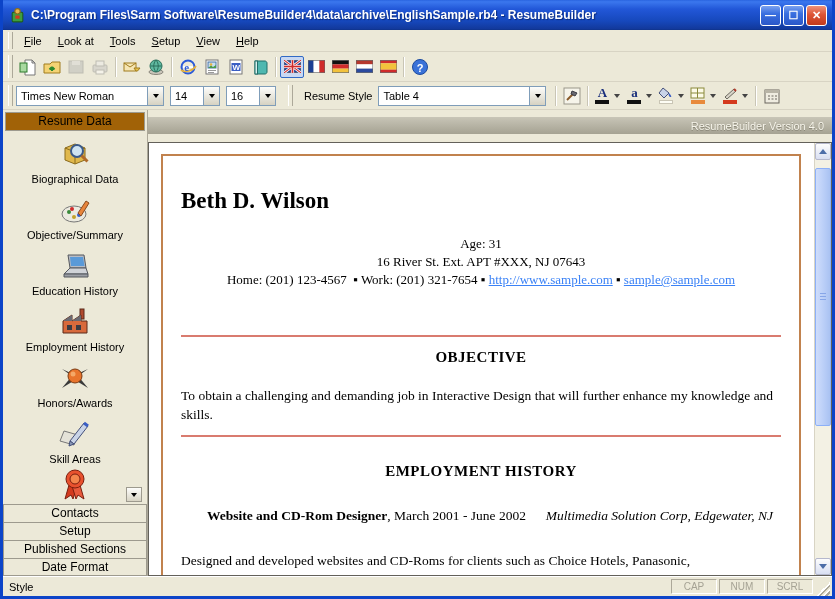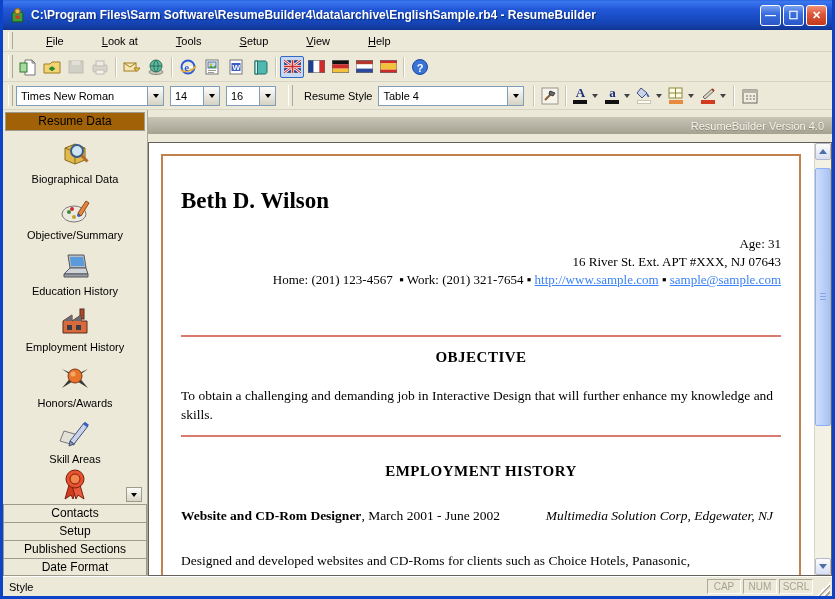--- a/index.html
+++ b/index.html
@@ -12,21 +12,21 @@
   .title-icon { width:17px; height:17px; margin-right:5px; flex:0 0 auto; }
   .title-text { color:#fff; font-weight:bold; font-size:12px; text-shadow:1px 1px 1px #0a2a7a; white-space:nowrap; overflow:hidden; flex:1; }
   .winbtns { display:flex; gap:2px; }
   .winbtn { width:21px; height:21px; border:1px solid #fff; border-radius:3px; color:#fff; font-size:11px; line-height:18px; text-align:center; font-weight:bold;
     background:linear-gradient(180deg,#7aa1ef 0%,#3a6fe0 40%,#2a57c8 100%); }
   .winbtn.close { background:linear-gradient(180deg,#ee9279 0%,#dd5436 45%,#c23a1c 100%); }
 
   
   .menubar { height:22px; flex:0 0 22px; display:flex; align-items:center; background:#ece9d8; border-bottom:1px solid #d8d4c4; padding-left:2px; }
   .grip { width:5px; height:80%; margin:0 3px; border-left:1px solid #fff; border-right:1px solid #aca899; }
-  .menu-item { padding:3px 8px; font-size:11px; color:#000;margin-left:22px; }
+  .menu-item { padding:3px 8px; font-size:11px; color:#000; }
   .menu-item u { text-decoration:underline; }
 
   
   .toolbar { height:30px; flex:0 0 30px; display:flex; align-items:center; background:#ece9d8; border-bottom:1px solid #d8d4c4; padding-left:2px; }
   .tbicon { width:24px; height:22px; display:flex; align-items:center; justify-content:center; border:1px solid transparent; border-radius:2px; }
   .tbicon.disabled { opacity:.45; filter:grayscale(1); }
   .tbicon.selected { border:1px solid #316ac5; background:#c9d8f2; }
   .tbsep { width:2px; height:20px; margin:0 3px; border-left:1px solid #c9c5b5; border-right:1px solid #fff; }
 
   .toolbar2 { height:28px; flex:0 0 28px; display:flex; align-items:center; background:#ece9d8; border-bottom:1px solid #d8d4c4; padding-left:2px; }
@@ -59,48 +59,48 @@
 
   
   .content { flex:1; display:flex; flex-direction:column; min-width:0; background:#ece9d8; }
   .banner { height:17px; margin-top:7px; background:linear-gradient(180deg,#c8c5b7,#a5a292); display:flex; align-items:center; justify-content:flex-end; padding-right:8px; }
   .banner span { font-size:11px; color:#f6f4ea; text-shadow:0 1px 0 #8a8778; }
   .viewport-wrap { flex:1; margin-top:8px; position:relative; border:1px solid #63615a; background:#fff; min-height:0; display:flex; }
   .doc-area { flex:1; position:relative; overflow:hidden; background:#fff; }
   .page { position:absolute; left:12px; top:11px; width:640px; height:900px; background:#fff; border:2px solid #c1824e; font-family:"Liberation Serif","DejaVu Serif",serif; color:#000; }
   .page-inner { padding:0 18px; }
   .r-name { margin-top:32px; text-align:left; font-size:23px; font-weight:bold; }
-  .r-line { text-align:right; font-size:13px; line-height:18px; }
+  .r-line { text-align:center; font-size:13px; line-height:18px; }
   .r-age { margin-top:21px; }
   .r-contact a { color:#3b82f6; }
   .r-divider { height:2px; background:#d97b6f; margin-top:46px; }
   .r-divider2 { height:2px; background:#d97b6f; margin-top:11px; }
   .r-h2 { margin-top:12px; text-align:center; font-size:15px; font-weight:bold; letter-spacing:.5px; }
   .r-h2.emp { margin-top:26px; }
   .r-body { margin-top:20px; font-size:13.5px; line-height:19px; text-align:left; }
   .job-row { margin-top:26px; display:flex; align-items:center; font-size:13.5px; }
-  .job-left { width:345px; line-height:20px; }
+  .job-left { width:345px; line-height:20px;text-align:right; }
   .job-right { flex:1; font-style:italic; text-align:right; padding-right:8px; white-space:nowrap; }
   .r-desc { margin-top:24px; font-size:13.5px; line-height:22px; }
 
   
   .vscroll { width:17px; flex:0 0 17px; background:#f3f1e4; border-left:1px solid #d8d4c4; display:flex; flex-direction:column; }
   .sb-btn { height:17px; flex:0 0 17px; border:1px solid #b5b8cd; border-radius:2px; background:linear-gradient(180deg,#fdfdfd,#d9dff2); display:flex; align-items:center; justify-content:center; }
   .sb-glyph { width:0; height:0; border-left:4px solid transparent; border-right:4px solid transparent; }
   .sb-up { border-bottom:5px solid #4d6ea8; }
   .sb-down { border-top:5px solid #4d6ea8; }
   .sb-track { flex:1; position:relative; }
   .sb-thumb { position:absolute; left:0; right:0; top:8px; height:258px; border:1px solid #8cb0f8; border-radius:2px; background:linear-gradient(90deg,#cfddfb,#bcd0f8 50%,#a9c2f2); }
   .sb-thumb::after { content:""; position:absolute; left:4px; right:4px; top:50%; height:7px; margin-top:-4px;
      background:repeating-linear-gradient(180deg,#87a6e8 0 1px,transparent 1px 3px); }
 
   
   .statusbar { height:20px; flex:0 0 20px; background:#ece9d8; border-top:1px solid #fff; display:flex; align-items:center; padding:0 2px 0 6px; }
   .status-text { font-size:11px; flex:1; }
-  .status-cell { width:34px; height:15px; margin-left:2px; border:1px solid; border-color:#aca899 #fff #fff #aca899; font-size:10px; color:#a5a294; text-align:center; line-height:13px; }
+  .status-cell { width:46px; height:15px; margin-left:2px; border:1px solid; border-color:#aca899 #fff #fff #aca899; font-size:10px; color:#a5a294; text-align:center; line-height:13px; }
   .resize-grip { width:14px; height:14px; margin-left:3px; align-self:flex-end;
      background:linear-gradient(135deg,transparent 50%,#fff 50%,#fff 58%,#aca899 58%,#aca899 66%,transparent 66%,transparent 74%,#fff 74%,#fff 82%,#aca899 82%,#aca899 90%,transparent 90%); }
 
   svg { display:block; }
 </style>
 </head>
 <body>
 
 <div class="window">
 
@@ -284,21 +284,21 @@
     </span>
     <span class="combo" style="width:50px">
       <span class="combo-text">16</span>
       <span class="combo-btn">
           <span class="tri"></span>
         </span>
     </span>
 
     <span class="grip" style="margin-left:6px"></span>
     <span class="fmt-label">Resume Style</span>
-    <span class="combo" style="width:146px">
+    <span class="combo" style="width:168px">
       <span class="combo-text">Table 4</span>
       <span class="combo-btn">
           <span class="tri"></span>
         </span>
     </span>
 
     <span class="tbsep"></span>
 
     <span class="tbicon">
       <svg viewBox="0 0 18 18" width="18" height="18">

